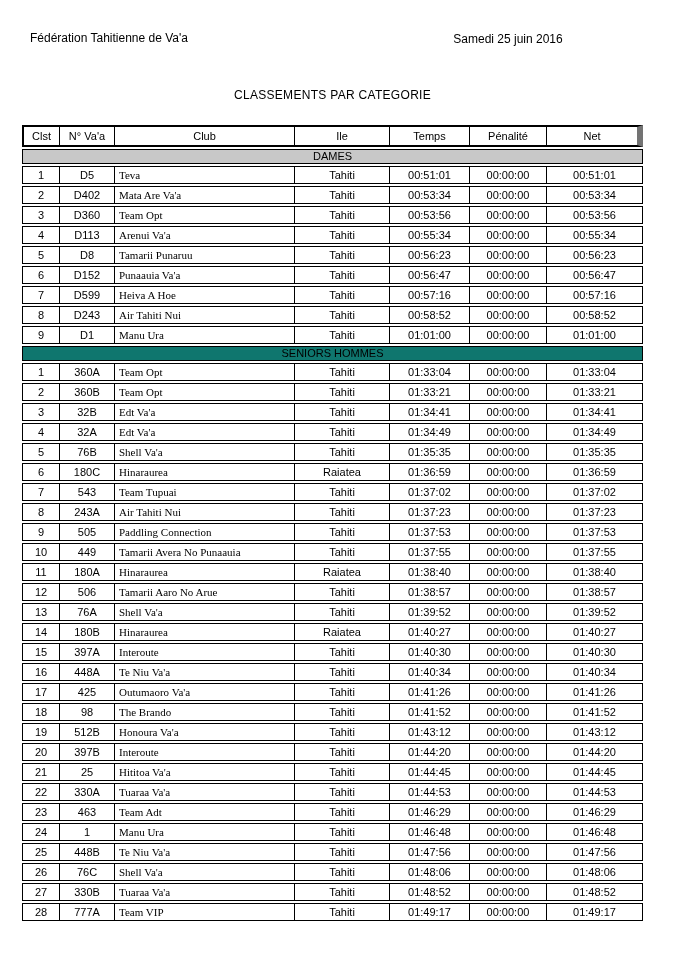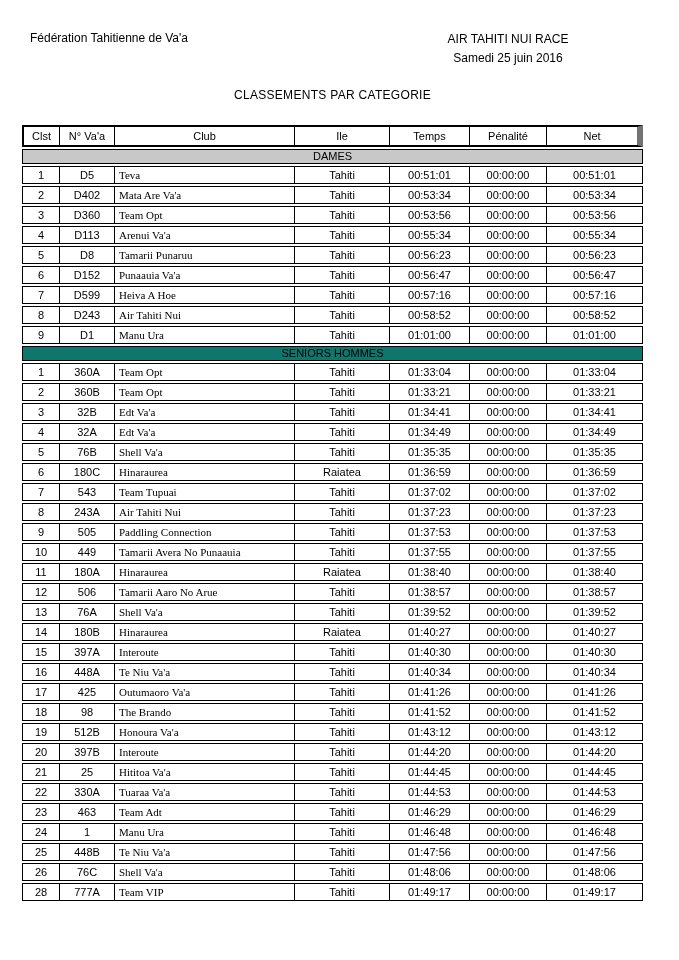--- a/index.html
+++ b/index.html
@@ -91,21 +91,20 @@
   }
 </style>
 </head>
 <body>
 
 <div class="page">
 
   <div class="fed-title">Fédération Tahitienne de Va'a</div>
 
   <div class="race-block">
-    <div>AIR TAHITI NUI RACE</div>
     <div>Samedi 25 juin 2016</div>
   </div>
 
   <div class="doc-title">CLASSEMENTS PAR CATEGORIE</div>
 
   <table class="results">
     <colgroup>
       <col class="c1">
         <col class="c2">
         <col class="c3">
@@ -477,20 +476,29 @@
     <tr>
       <td class="c-clst">26</td>
       <td class="c-num">76C</td>
       <td class="c-club">Shell Va'a</td>
       <td class="c-ile">Tahiti</td>
       <td class="c-temps">01:48:06</td>
       <td class="c-pen">00:00:00</td>
       <td class="c-net">01:48:06</td>
     </tr>
 
+    <tr>
+      <td class="c-clst">27</td>
+      <td class="c-num">330B</td>
+      <td class="c-club">Tuaraa Va'a</td>
+      <td class="c-ile">Tahiti</td>
+      <td class="c-temps">01:48:52</td>
+      <td class="c-pen">00:00:00</td>
+      <td class="c-net">01:48:52</td>
+    </tr>
 
     <tr>
       <td class="c-clst">28</td>
       <td class="c-num">777A</td>
       <td class="c-club">Team VIP</td>
       <td class="c-ile">Tahiti</td>
       <td class="c-temps">01:49:17</td>
       <td class="c-pen">00:00:00</td>
       <td class="c-net">01:49:17</td>
     </tr>

